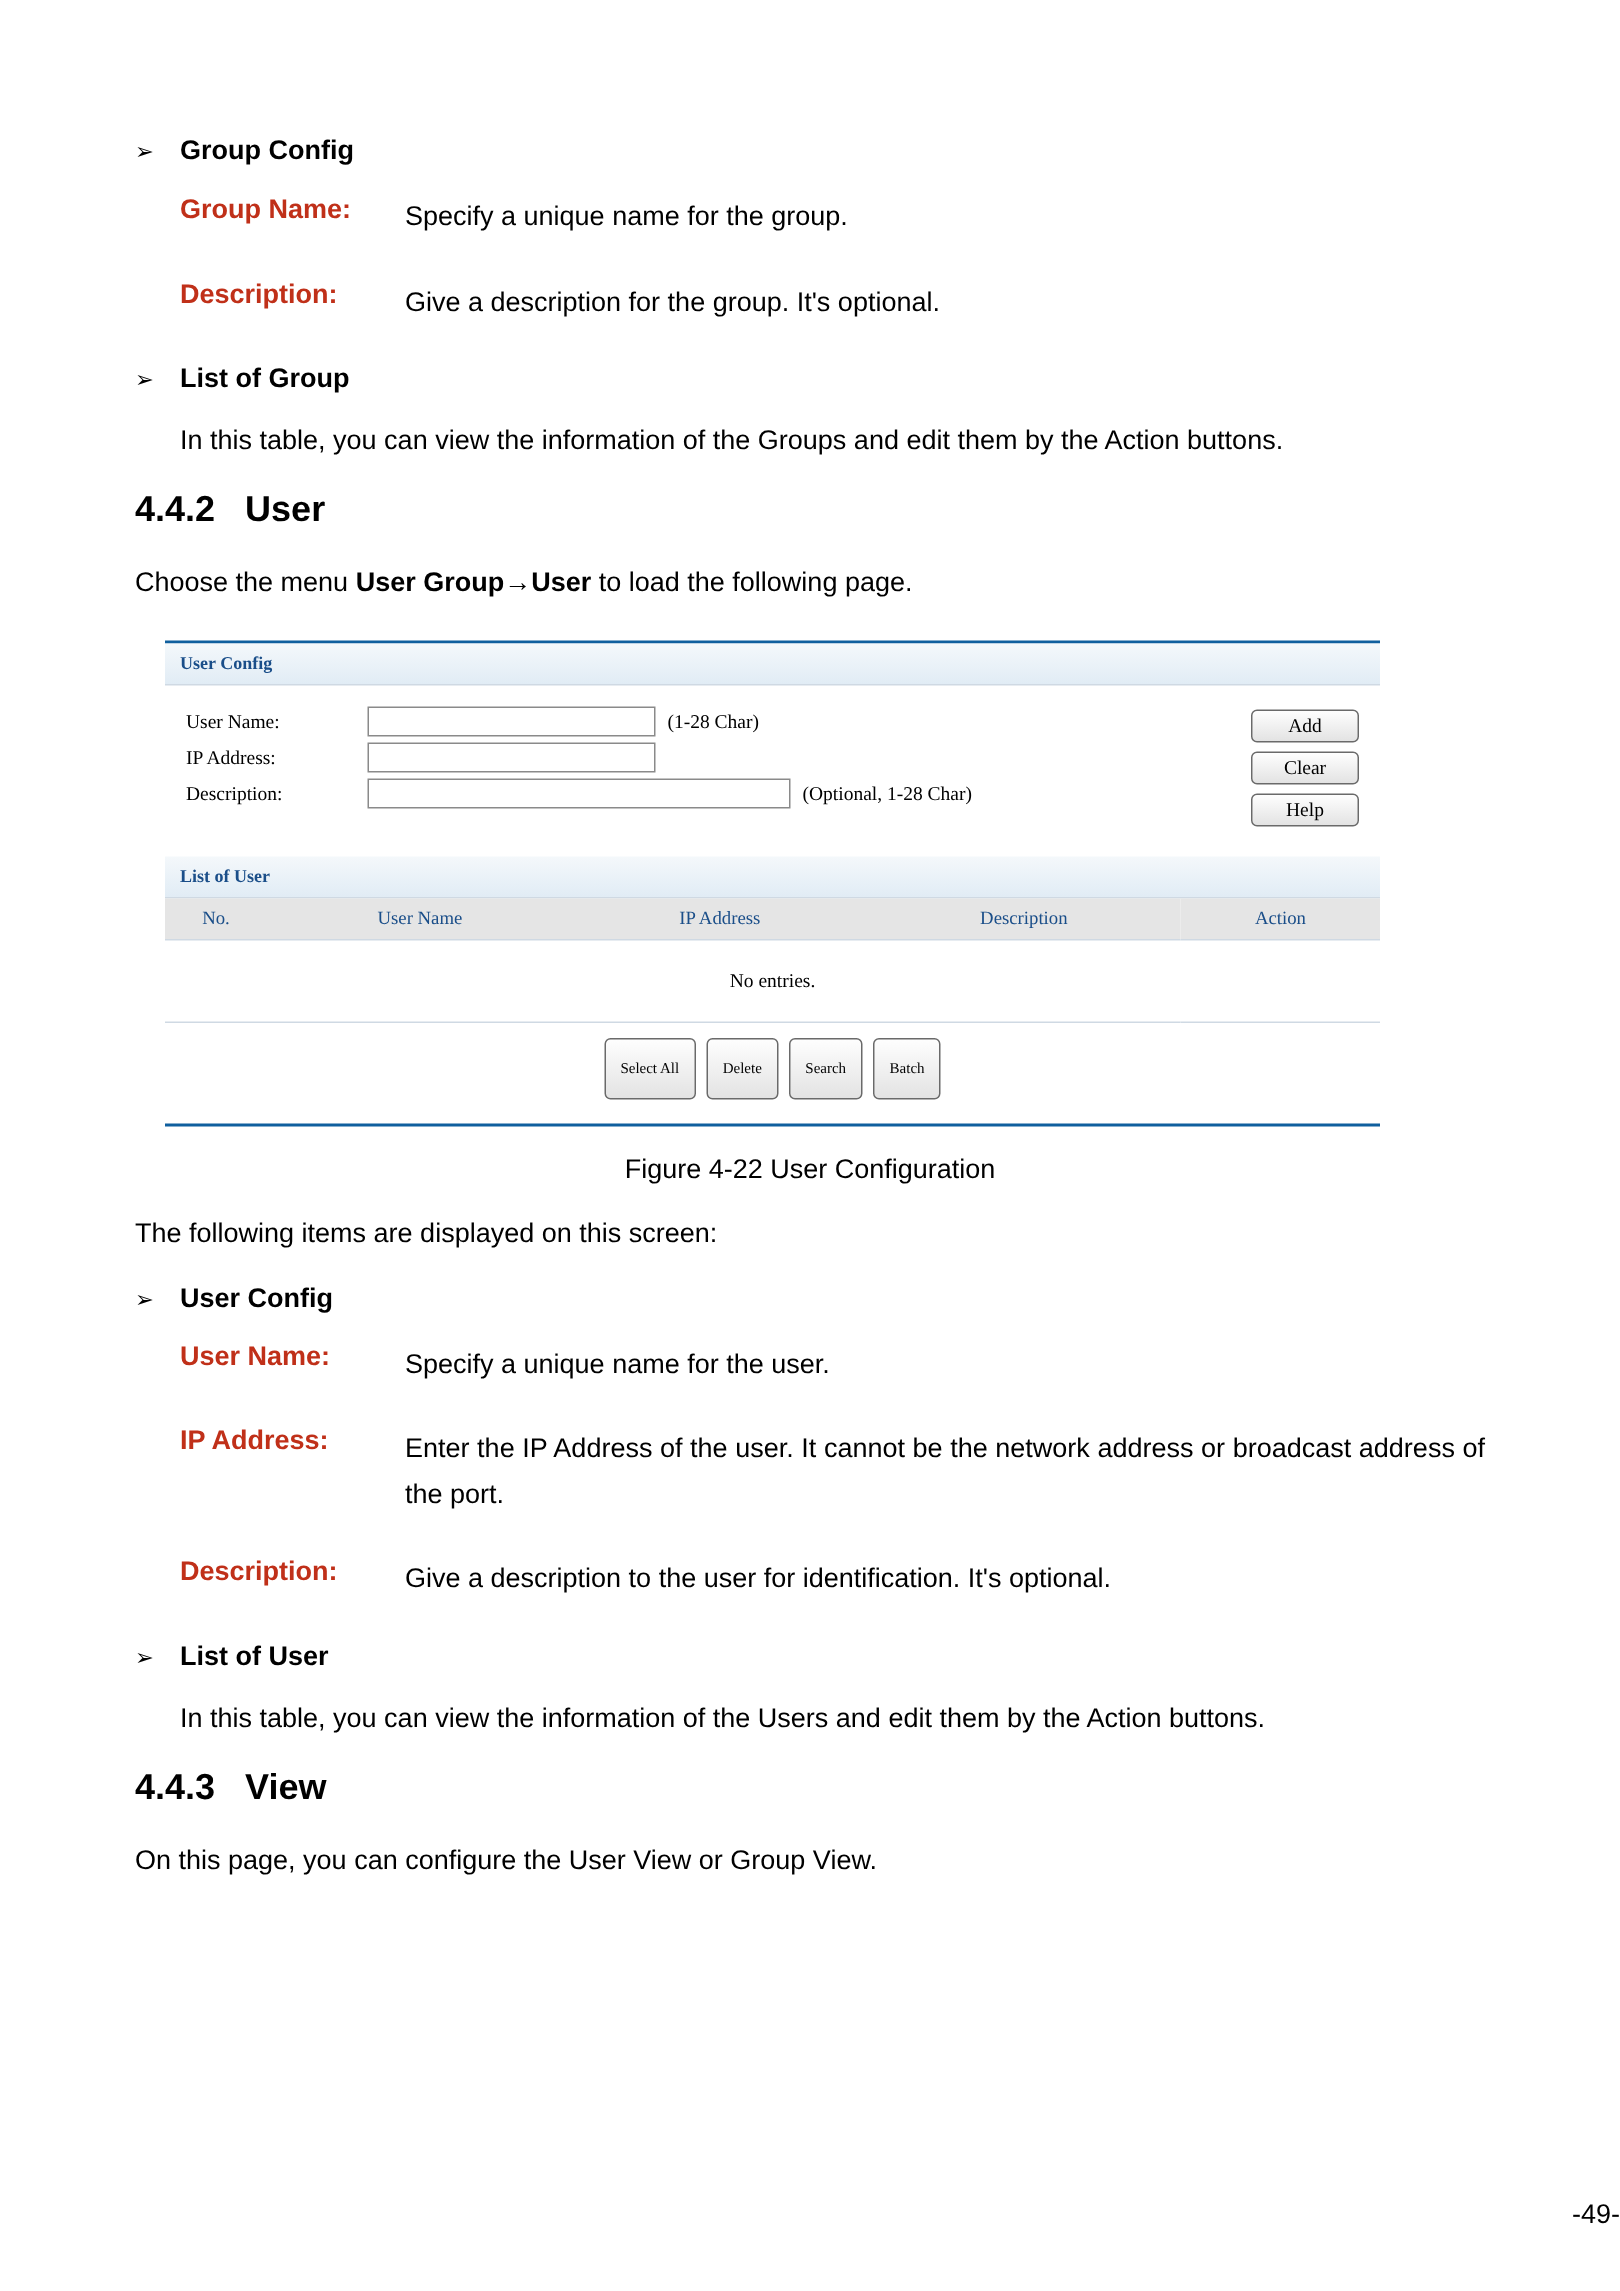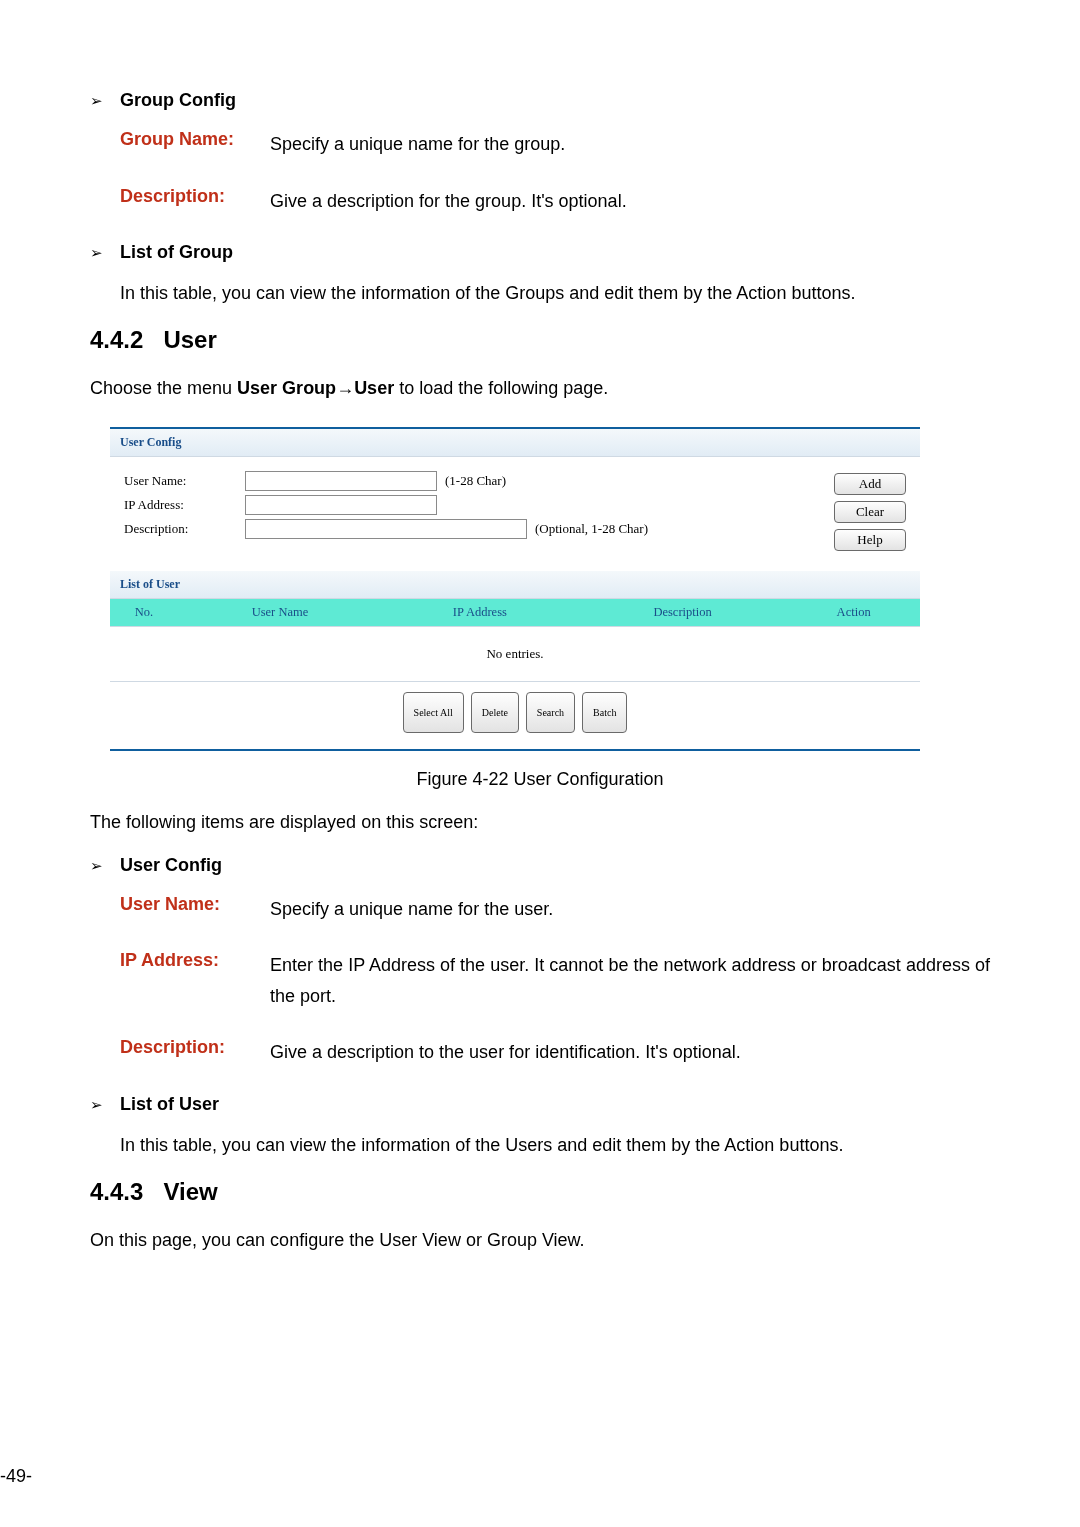--- a/index.html
+++ b/index.html
@@ -142,21 +142,21 @@
   }
   .ui-table {
     width: 100%;
     border-collapse: collapse;
     font-size: 12.5px;
   }
   .ui-table th {
     font-weight: normal;
     color: #1a4e89;
     padding: 6px 4px;
-    background: #5eead4;
+    background: #e5e5e5;
     border-bottom: 1px solid #cfd9e3;
     text-align: center;
   }
   .ui-table th.no { width: 60px; }
   .ui-table td.empty {
     text-align: center;
     padding: 19px 0;
     font-size: 13px;
     border-bottom: 1px solid #cfd9e3;
   }
@@ -177,21 +177,21 @@
   .fig-caption {
     text-align: center;
     font-size: 18px;
     margin: 18px 0 18px 0;
   }
 
   .page-num {
     position: absolute;
     bottom: 40px;
     left: 0; right: 0;
-    text-align: left;
+    text-align: right;
     font-size: 18px;
   }
 </style>
 </head>
 <body>
 
 <div class="page">
 
   <div class="bullet-row">
     <span class="bullet">➢</span>

